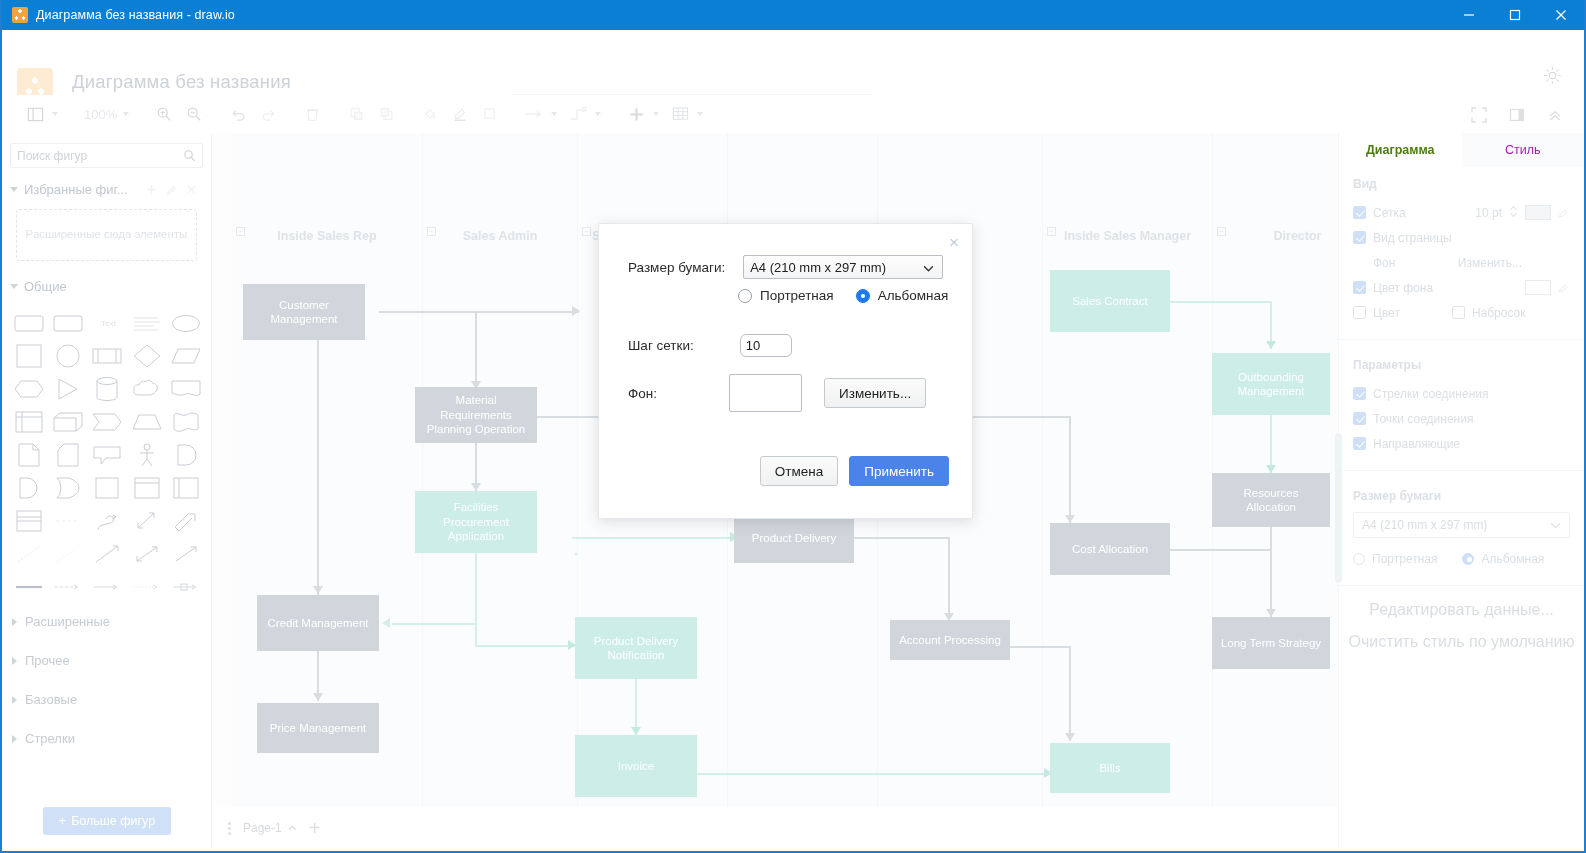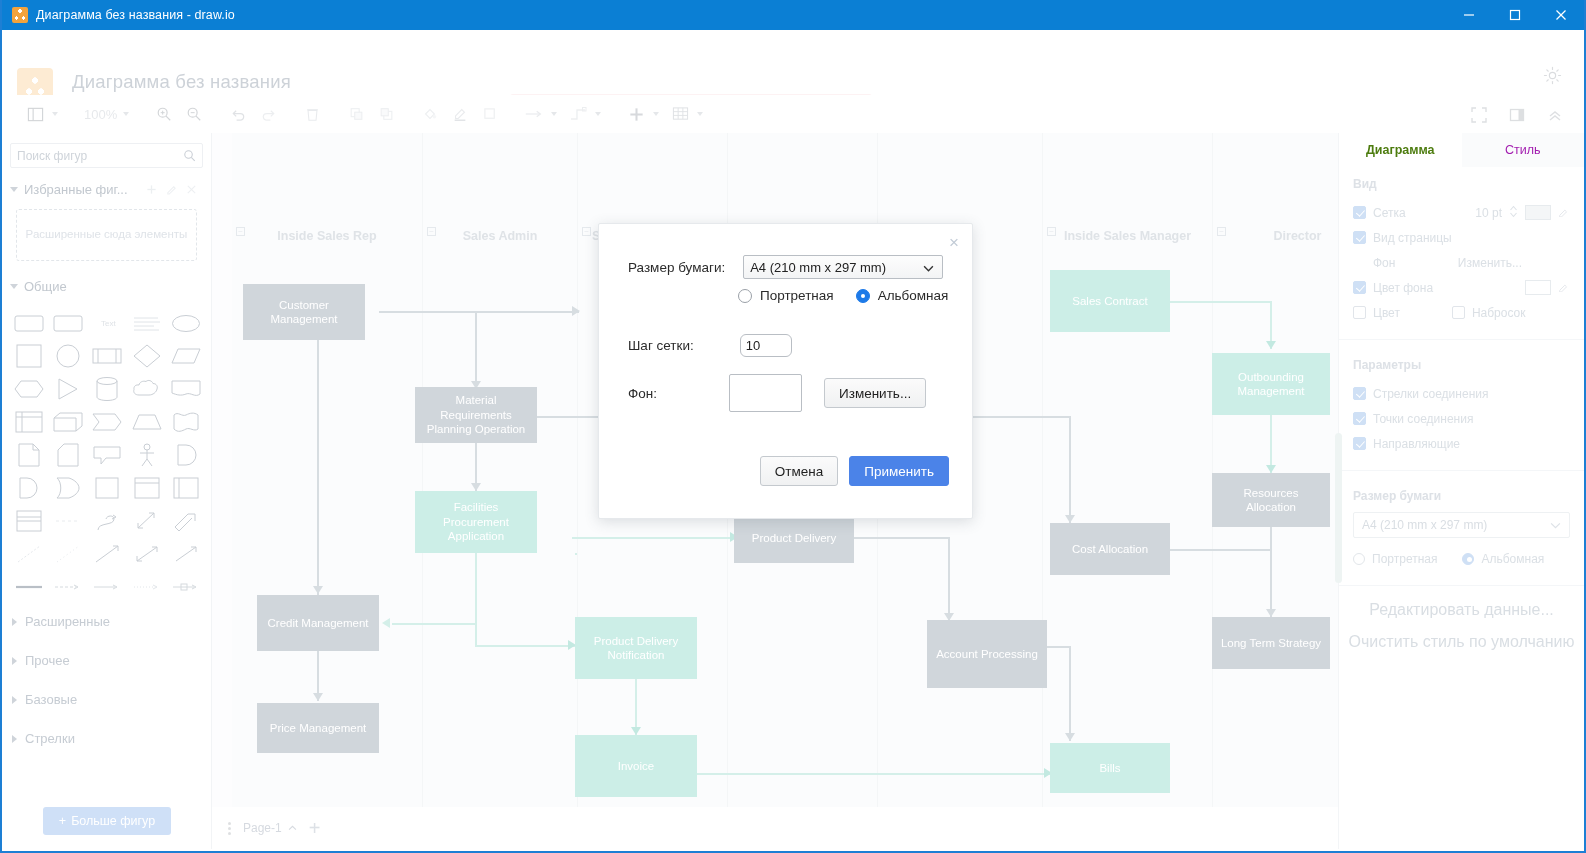--- a/index.html
+++ b/index.html
@@ -877,21 +877,21 @@
         <div class="arrow down" style="left:833px;top:382px;"></div>
 
         <div class="node gray" style="left:11px;top:151px;width:122px;height:56px;">Customer Management</div>
         <div class="node gray" style="left:183px;top:254px;width:122px;height:56px;">Material Requirements Planning Operation</div>
         <div class="node teal" style="left:183px;top:358px;width:122px;height:62px;">Facilities Procurement Application</div>
         <div class="node gray" style="left:25px;top:462px;width:122px;height:56px;">Credit Management</div>
         <div class="node gray" style="left:25px;top:570px;width:122px;height:50px;">Price Management</div>
         <div class="node teal" style="left:343px;top:484px;width:122px;height:62px;">Product Delivery Notification</div>
         <div class="node teal" style="left:343px;top:602px;width:122px;height:62px;">Invoice</div>
         <div class="node gray" style="left:502px;top:380px;width:120px;height:50px;">Product Delivery</div>
-        <div class="node gray" style="left:658px;top:487px;width:120px;height:68px;margin-left:37px;">Account Processing</div>
+        <div class="node gray" style="left:658px;top:487px;width:120px;height:40px;">Account Processing</div>
         <div class="node teal" style="left:818px;top:137px;width:120px;height:62px;">Sales Contract</div>
         <div class="node gray" style="left:818px;top:390px;width:120px;height:52px;">Cost Allocation</div>
         <div class="node teal" style="left:818px;top:610px;width:120px;height:50px;">Bills</div>
         <div class="node teal" style="left:980px;top:220px;width:118px;height:62px;">Outbounding Management</div>
         <div class="node gray" style="left:980px;top:340px;width:118px;height:54px;">Resources Allocation</div>
         <div class="node gray" style="left:980px;top:484px;width:118px;height:52px;">Long Term Strategy</div>
       </div>
 
       <div class="pagebar">
         <div class="kebab">

